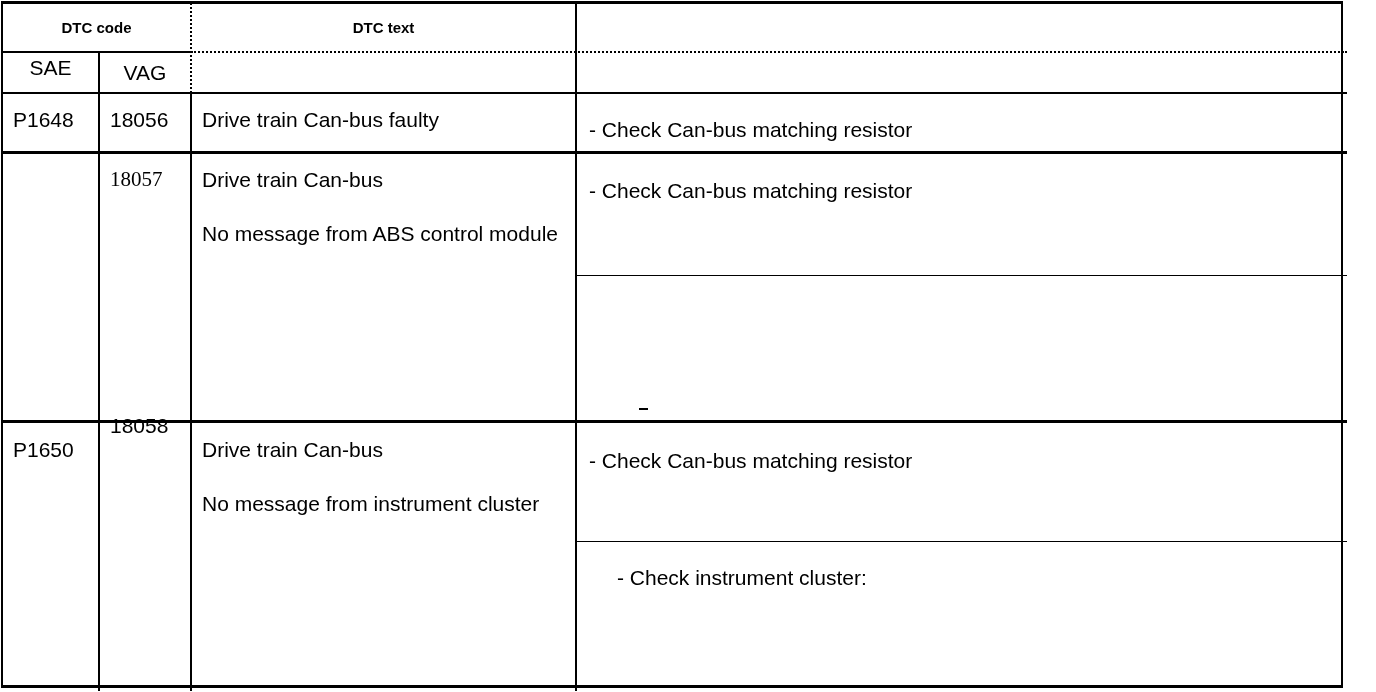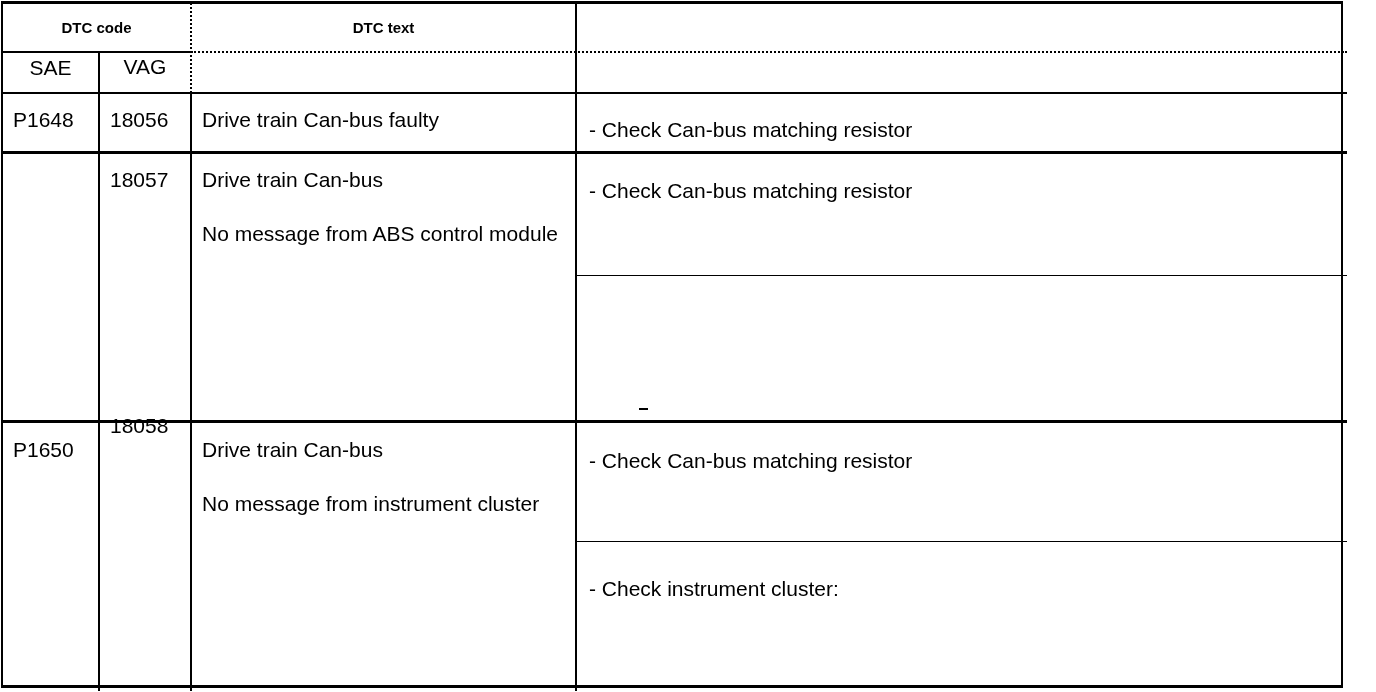--- a/index.html
+++ b/index.html
@@ -125,21 +125,21 @@
 
     <div class="cell hdr" style="left:189px; top:0px; width:383px; height:47px; display:flex; align-items:center; justify-content:center;">
       <span class="txt">DTC text</span>
     </div>
 
 
     <div class="cell subhdr" style="left:0px; top:49px; width:95px; height:28px; display:flex; align-items:center; justify-content:center;">
       <span class="txt">SAE</span>
     </div>
 
-    <div class="cell subhdr" style="left:97px; top:49px; width:90px; height:39px; display:flex; justify-content:center;">
+    <div class="cell subhdr" style="left:97px; top:49px; width:90px; height:39px; display:flex; align-items:center; justify-content:center;">
       <span class="txt">VAG</span>
     </div>
 
     <div class="cell subhdr" style="left:189px; top:49px; width:383px; height:39px;">
       <span class="txt"></span>
     </div>
 
     <div class="cell subhdr" style="left:574px; top:49px; width:770px; height:39px;">
       <span class="txt"></span>
     </div>
@@ -151,21 +151,21 @@
       <span class="txt" style="padding-top:12px;">18056</span>
     </div>
     <div class="cell pad-left" style="left:189px; top:90px; width:383px; height:57px;">
       <span class="txt" style="padding-top:12px;">Drive train Can-bus faulty</span>
     </div>
     <div class="cell pad-left-ca" style="left:574px; top:90px; width:770px; height:57px;">
       <span class="txt" style="padding-top:22px;">- Check Can-bus matching resistor</span>
     </div>
 
     <div class="cell pad-left" style="left:97px; top:149px; width:90px; height:267px;">
-      <span class="txt" style="padding-top:13px;">18057</span>
+      <span class="txt" style="padding-top:13px;font-family:Liberation Serif, serif;">18057</span>
     </div>
     <div class="cell pad-left" style="left:189px; top:149px; width:383px; height:267px;">
       <span class="txt" style="padding-top:13px;">Drive train Can-bus
 
 No message from ABS control module</span>
     </div>
 
     <div class="cell pad-left-ca" style="left:574px; top:149px; width:770px; height:122px;">
       <span class="txt" style="padding-top:24px;">- Check Can-bus matching resistor</span>
     </div>
@@ -183,18 +183,18 @@
       <span class="txt" style="padding-top:14px;">Drive train Can-bus
 
 No message from instrument cluster</span>
     </div>
 
     <div class="cell pad-left-ca" style="left:574px; top:418px; width:770px; height:119px;">
       <span class="txt" style="padding-top:25px;">- Check Can-bus matching resistor</span>
     </div>
 
     <div class="cell pad-left-ca" style="left:574px; top:539px; width:770px; height:148px;">
-      <span class="txt" style="padding-top:32px;">- Check instrument cluster:</span>
+      <span class="txt" style="padding-top:21px;margin-left:28px;">- Check instrument cluster:</span>
     </div>
 
   </div>
 
 </div>
 
 </body></html>

